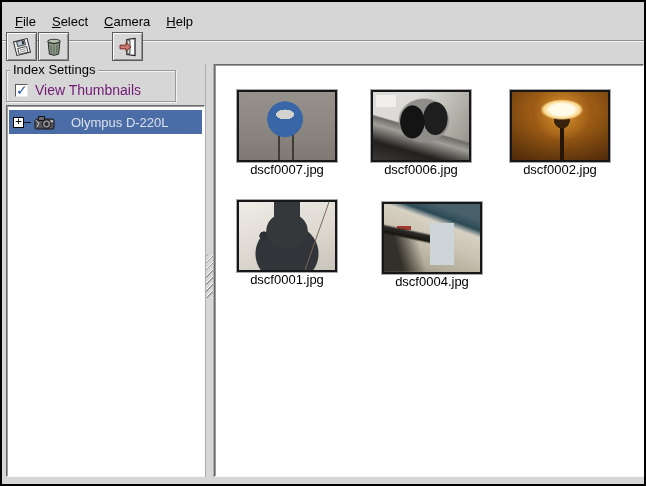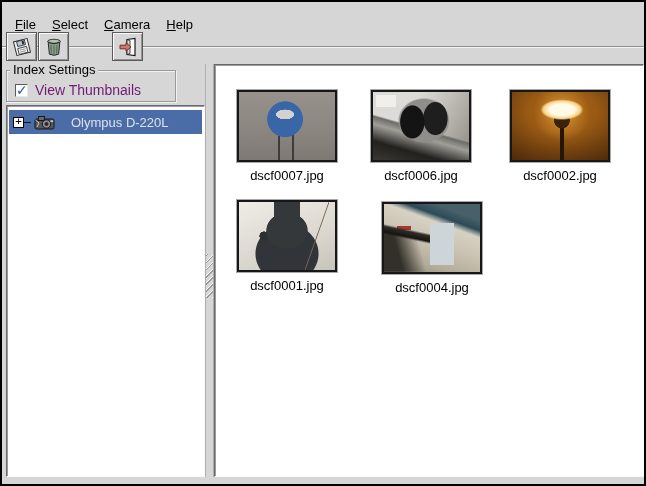--- a/index.html
+++ b/index.html
@@ -4,21 +4,21 @@
 <style>
   html,body{margin:0;padding:0;}
   body{font-family:"Liberation Sans","DejaVu Sans",sans-serif;background:#808080;}
   #window{
     position:relative;width:646px;height:486px;box-sizing:border-box;
     background:#d6d6d6;border:2px solid #000;overflow:hidden;
     font-size:13px;color:#000;
   }
   
   #menubar{
-    position:absolute;left:0;top:0;right:0;height:44px;
+    position:absolute;left:0;top:0;right:0;height:38px;
     display:flex;align-items:center;padding-left:5px;
     box-shadow:0 1px 0 #8e8e8e, 0 2px 0 #f4f4f4;
     background:#d6d6d6;
   }
   .menu-item{padding:4px 8px;cursor:default;white-space:nowrap;}
   .menu-item u{text-decoration:underline;}
   
   #toolbar{position:absolute;left:4px;top:30px;height:29px;display:flex;}
   .tbtn{
     width:31px;height:29px;box-sizing:border-box;margin-right:1px;
@@ -82,21 +82,21 @@
     background:#fff;
     border:1px solid;border-color:#6a6a6a #fafafa #fafafa #6a6a6a;
     box-shadow:inset 1px 1px 0 #9c9c9c;
   }
   .photo-cell{position:absolute;width:100px;}
   .thumb{
     width:100px;height:72px;box-sizing:border-box;border:2px solid #17171a;
     outline:1px solid #a8a8a8;background-repeat:no-repeat;background-color:#888;
   }
   .thumb-label{
-    position:relative;left:-18px;width:136px;margin-top:6px;text-align:center;
+    position:relative;left:-18px;width:136px;text-align:center;
     font-size:13px;color:#000;
   }
   
   .art-0007{
     background-image:
       radial-gradient(ellipse 13px 7px at 48% 33%, #d2d2ce 0 68%, rgba(0,0,0,0) 72%),
       radial-gradient(circle 19px at 48% 40%, #3866a6 0 92%, rgba(0,0,0,0) 96%),
       linear-gradient(#3f3b36,#3f3b36),
       linear-gradient(#3f3b36,#3f3b36),
       linear-gradient(180deg,#96918a 0%,#8b867f 55%,#7e7973 100%);

